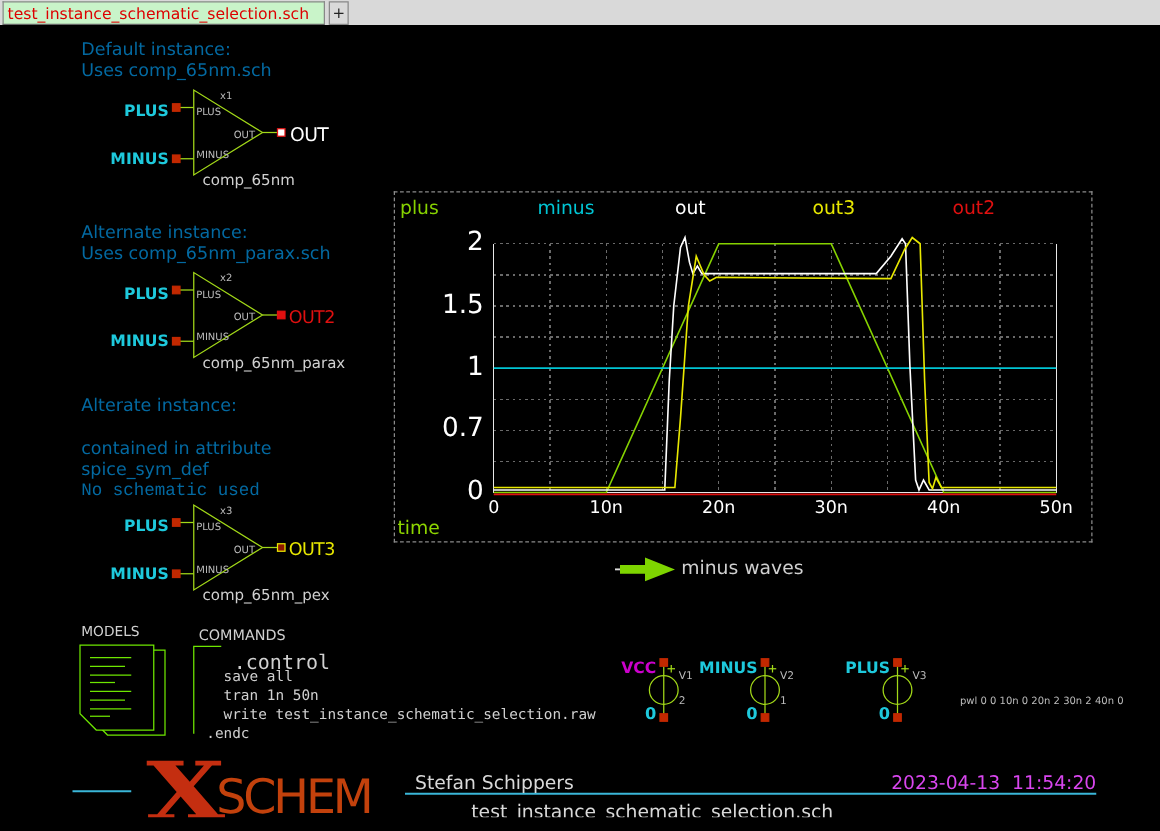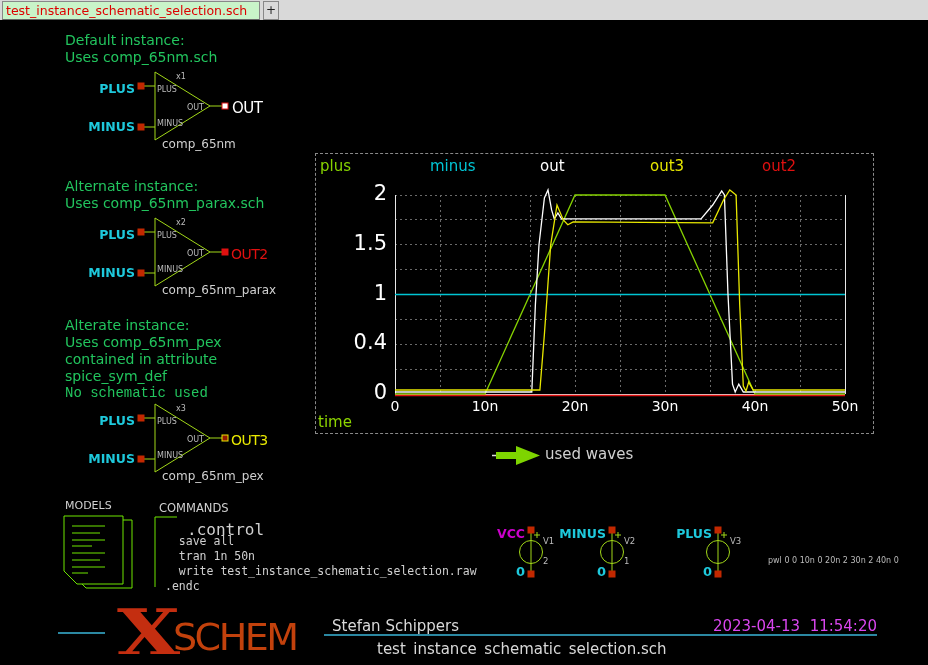--- a/index.html
+++ b/index.html
@@ -2,21 +2,21 @@
 <html><head>
 <meta charset="utf-8">
 <style>
   html,body{margin:0;padding:0;background:#000;}
   .screen{position:relative;width:928px;height:654px;background:#000;overflow:hidden;font-family:"DejaVu Sans",sans-serif;}
   .tabbar{position:absolute;left:0;top:0;width:928px;height:20px;background:#d9d9d9;}
   .tab{position:absolute;left:2px;top:1px;height:16px;width:250px;background:#c9f4c9;border:1px solid #888;border-bottom-color:#666;color:#dd0000;font-size:12.5px;padding:1px 3px 0 3px;overflow:hidden;}
   .tabplus{position:absolute;left:263px;top:1px;width:14px;height:16px;background:#d9d9d9;border:1px solid #888;color:#222;font-size:12px;text-align:center;padding-top:1px;}
   .ov{position:absolute;left:0;top:0;z-index:1;}
   .t{position:absolute;white-space:pre;line-height:1.2;z-index:2;}
-  .hdr{font-size:14px;color:#22c55e;}
+  .hdr{font-size:14px;color:#0369a1;}
   .cyan{color:#1ec9dc;font-weight:bold;font-size:12.5px;}
   .gnd{color:#1ec9dc;font-weight:bold;font-size:13px;}
   .outlbl{letter-spacing:-0.5px;font-size:14px;}
   .lbl-right{text-align:right;}
   .pin{font-size:8px;color:#bcbcbc;}
   .ref{font-size:8.5px;color:#bcbcbc;}
   .inst{font-size:12px;color:#d0d0d0;}
   .mono{font-family:"DejaVu Sans Mono",monospace;}
   .graph{position:absolute;left:315px;top:153px;width:557px;height:279px;border:1px dashed #8a8a8a;z-index:2;background:#000;}
   .graph .leg{position:absolute;top:3px;font-size:15px;}
@@ -112,21 +112,20 @@
     <line x1="58" y1="633" x2="105" y2="633" stroke="#3ab6d8" stroke-width="1.5"></line>
     <line x1="324" y1="635" x2="877" y2="635" stroke="#3ab6d8" stroke-width="1.5"></line>
     <text transform="translate(117,655) scale(1.27,1)" font-family="DejaVu Serif" font-weight="bold" font-size="64" fill="#c42e10">X</text>
   </svg>
 
   <div class="t hdr" style="left:65px;top:32px;">Default instance:</div>
   <div class="t hdr" style="left:65px;top:49px;">Uses comp_65nm.sch</div>
   <div class="t hdr" style="left:65px;top:178px;">Alternate instance:</div>
   <div class="t hdr" style="left:65px;top:195px;">Uses comp_65nm_parax.sch</div>
   <div class="t hdr" style="left:65px;top:317px;">Alterate instance:</div>
-  <div class="t hdr" style="left:65px;top:334px;">Uses comp_65nm_pex</div>
   <div class="t hdr" style="left:65px;top:351px;">contained in attribute</div>
   <div class="t hdr" style="left:65px;top:368px;">spice_sym_def</div>
   <div class="t hdr" style="left:65px;top:385px;font-family:Liberation Mono, monospace;">No schematic used</div>
 
   <div class="t cyan lbl-right" style="left:66px;top:81px;width:69px;">PLUS</div>
   <div class="t cyan lbl-right" style="left:66px;top:119px;width:69px;">MINUS</div>
   <div class="t outlbl" style="left:232px;top:99px;color:#ffffff;font-size:15px;">OUT</div>
   <div class="t pin" style="left:176px;top:72px;">x1</div>
   <div class="t pin" style="left:157px;top:85px;">PLUS</div>
   <div class="t pin" style="left:157px;top:119px;">MINUS</div>
@@ -144,21 +143,21 @@
 
   <div class="t cyan lbl-right" style="left:66px;top:413px;width:69px;">PLUS</div>
   <div class="t cyan lbl-right" style="left:66px;top:451px;width:69px;">MINUS</div>
   <div class="t outlbl" style="left:231px;top:432px;color:#e8e800;">OUT3</div>
   <div class="t pin" style="left:176px;top:404px;">x3</div>
   <div class="t pin" style="left:157px;top:417px;">PLUS</div>
   <div class="t pin" style="left:157px;top:451px;">MINUS</div>
   <div class="t pin lbl-right" style="left:175px;top:435px;width:29px;">OUT</div>
   <div class="t inst" style="left:162px;top:469px;">comp_65nm_pex</div>
 
-  <div class="t" style="left:545px;top:445px;font-size:15px;color:#d0d0d0;">used waves</div>
+  <div class="t" style="left:545px;top:445px;font-size:15px;color:#d0d0d0;">minus waves</div>
 
   <div class="t" style="left:65px;top:499px;font-size:11px;color:#d0d0d0;">MODELS</div>
   <div class="t" style="left:159px;top:502px;font-size:11.5px;color:#d0d0d0;">COMMANDS</div>
   <div class="t mono" style="left:165px;top:520px;font-size:16px;color:#d0d0d0;margin-left:22px;">.control</div>
   <div class="t mono" style="left:165px;top:535px;font-size:11.5px;color:#d0d0d0;">  save all</div>
   <div class="t mono" style="left:165px;top:550px;font-size:11.5px;color:#d0d0d0;">  tran 1n 50n</div>
   <div class="t mono" style="left:165px;top:565px;font-size:11.5px;color:#d0d0d0;">  write test_instance_schematic_selection.raw</div>
   <div class="t mono" style="left:165px;top:580px;font-size:11.5px;color:#d0d0d0;text-align:right;">.endc</div>
 
   <div class="t lbl-right" style="left:445px;top:526px;width:80px;font-size:12.5px;font-weight:bold;color:#cc00cc;">VCC</div>
@@ -211,21 +210,21 @@
       </svg>
     <div id="legend">
         <span class="leg" style="left:4px;color:#86d200">plus</span>
         <span class="leg" style="left:114px;color:#00c5d4">minus</span>
         <span class="leg" style="left:224px;color:#ffffff">out</span>
         <span class="leg" style="left:334px;color:#e8e800">out3</span>
         <span class="leg" style="left:446px;color:#e01010">out2</span>
       </div>
     <div id="yticks">
         <div class="ytick" style="left:31px;top:226px">0</div>
-        <div class="ytick" style="left:31px;top:176.25px">0.4</div>
+        <div class="ytick" style="left:31px;top:176.25px">0.7</div>
         <div class="ytick" style="left:31px;top:126.5px">1</div>
         <div class="ytick" style="left:31px;top:76.75px">1.5</div>
         <div class="ytick" style="left:31px;top:27px">2</div>
       </div>
     <div id="xticks">
         <div class="xtick" style="left:54px;top:244px">0</div>
         <div class="xtick" style="left:144px;top:244px">10n</div>
         <div class="xtick" style="left:234px;top:244px">20n</div>
         <div class="xtick" style="left:324px;top:244px">30n</div>
         <div class="xtick" style="left:414px;top:244px">40n</div>

